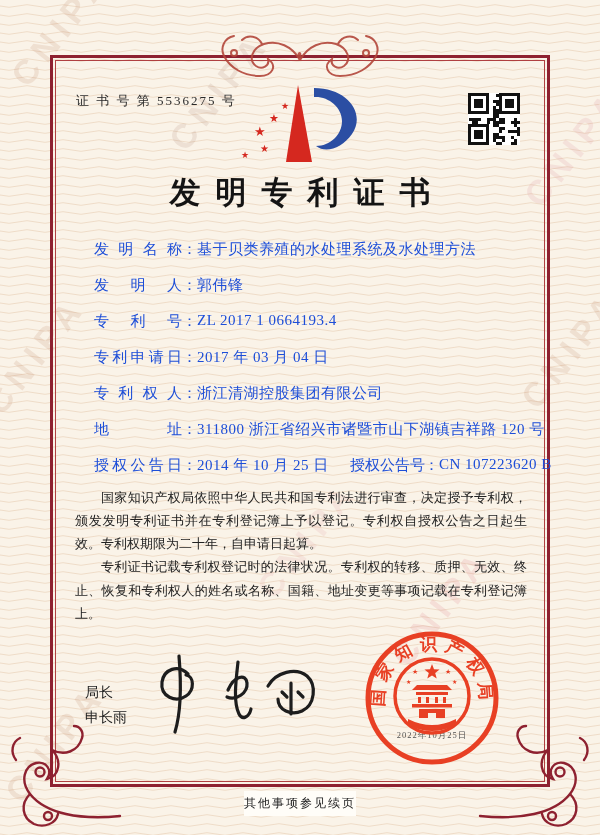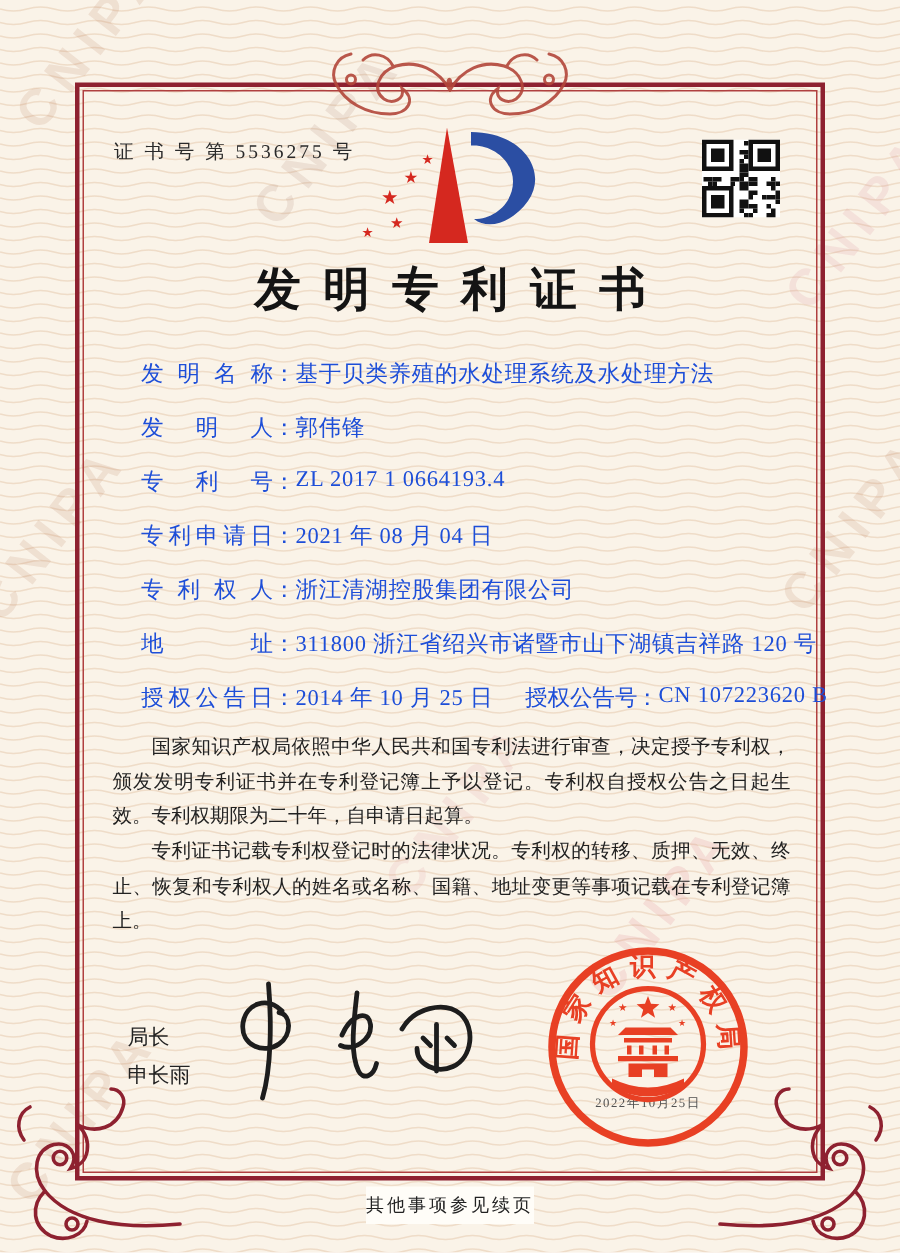--- a/index.html
+++ b/index.html
@@ -180,21 +180,21 @@
     <div class="row">
       <span class="lbl">发明名称</span><span class="col">：</span><span class="val">基于贝类养殖的水处理系统及水处理方法</span>
     </div>
     <div class="row">
       <span class="lbl">发明人</span><span class="col">：</span><span class="val">郭伟锋</span>
     </div>
     <div class="row">
       <span class="lbl">专利号</span><span class="col">：</span><span class="val">ZL 2017 1 0664193.4</span>
     </div>
     <div class="row">
-      <span class="lbl">专利申请日</span><span class="col">：</span><span class="val">2021 年 08 月 04 日</span>
+      <span class="lbl">专利申请日</span><span class="col">：</span><span class="val">2017 年 03 月 04 日</span>
     </div>
     <div class="row">
       <span class="lbl">专利权人</span><span class="col">：</span><span class="val">浙江清湖控股集团有限公司</span>
     </div>
     <div class="row">
       <span class="lbl">地址</span><span class="col">：</span><span class="val">311800 浙江省绍兴市诸暨市山下湖镇吉祥路 120 号</span>
     </div>
     <div class="row">
       <span class="lbl">授权公告日</span><span class="col">：</span><span class="val">2014 年 10 月 25 日</span>
       <span class="grant-right">

